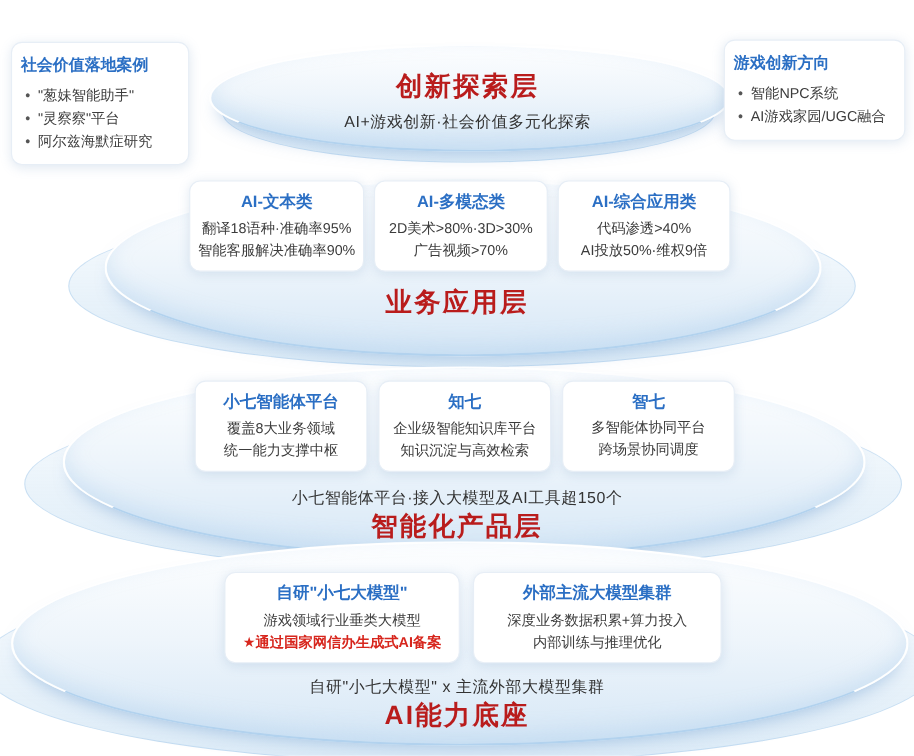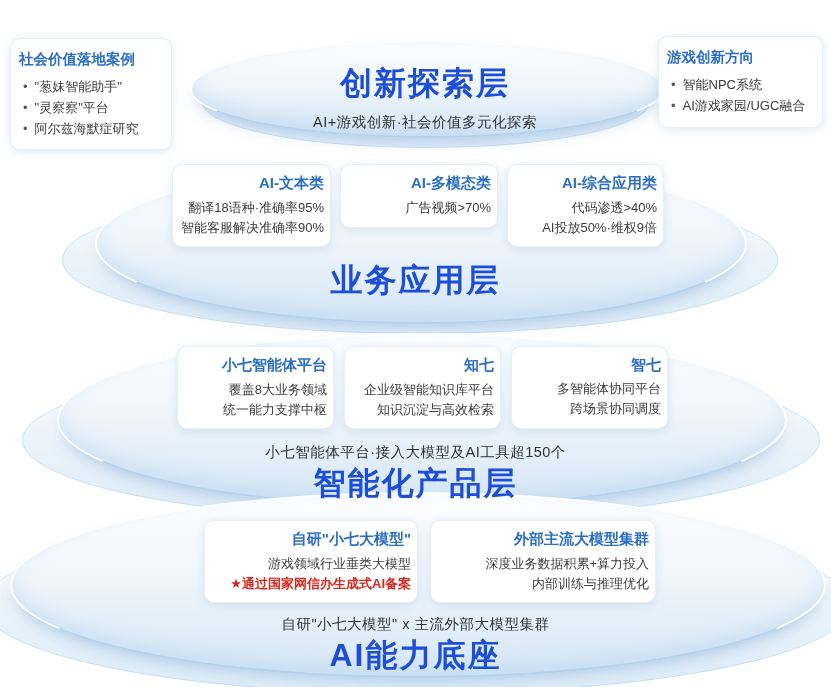--- a/index.html
+++ b/index.html
@@ -20,34 +20,34 @@
     background:linear-gradient(180deg, #fdfeff 0%, #eef5fb 48%, #d6e7f6 100%);
     border:2px solid rgba(255,255,255,0.95);
     border-bottom-color:#b2d2ee;
     box-shadow:0 9px 16px -9px rgba(110,155,205,0.55), inset 0 -8px 18px rgba(168,204,236,0.35);
     z-index:2;
   }
 
   
   .layer-label { position:absolute; text-align:center; z-index:6; }
   .layer-title {
-    font-size:32px; font-weight:bold; color:#1d4ed8; letter-spacing:2px;
+    font-size:24px; font-weight:bold; color:#b91c1c; letter-spacing:2px;
   }
   .layer-subtitle {
     font-size:14.5px; color:#333333; letter-spacing:0.5px;
   }
   .layer-label .layer-subtitle + .layer-title { margin-top:0; }
   .layer-label .layer-title + .layer-subtitle { margin-top:7px; }
 
   
   .info-card {
     position:absolute; z-index:7; box-sizing:border-box;
     background:#ffffff; border:1px solid #e7eef6; border-radius:10px;
     box-shadow:0 2px 10px rgba(120,155,195,0.22);
-    padding:9px 6px; text-align:right;
+    padding:9px 6px; text-align:center;
   }
   .card-title { color:#2b6fc4; font-weight:bold; font-size:15px; margin-bottom:5px; }
   .card-line  { color:#3c3c3c; font-size:13px; line-height:1.5; }
   .card-line.red { color:#d7261d; font-weight:bold; }
 
   
   .side-card {
     position:absolute; z-index:7; box-sizing:border-box;
     background:#ffffff; border:1px solid #e7eef6; border-radius:10px;
     box-shadow:0 2px 10px rgba(120,155,195,0.22);
@@ -124,20 +124,21 @@
   <div class="layer-subtitle">AI+游戏创新·社会价值多元化探索</div>
 </div>
 
 <div class="info-card r2c1">
   <div class="card-title">AI-文本类</div>
   <div class="card-line">翻译18语种·准确率95%</div>
   <div class="card-line">智能客服解决准确率90%</div>
 </div>
 <div class="info-card r2c2">
   <div class="card-title">AI-多模态类</div>
+  <div class="card-line">2D美术&gt;80%·3D&gt;30%</div>
   <div class="card-line">广告视频&gt;70%</div>
 </div>
 <div class="info-card r2c3">
   <div class="card-title">AI-综合应用类</div>
   <div class="card-line">代码渗透&gt;40%</div>
   <div class="card-line">AI投放50%·维权9倍</div>
 </div>
 
 <div class="layer-label l2-label">
   <div class="layer-title">业务应用层</div>

